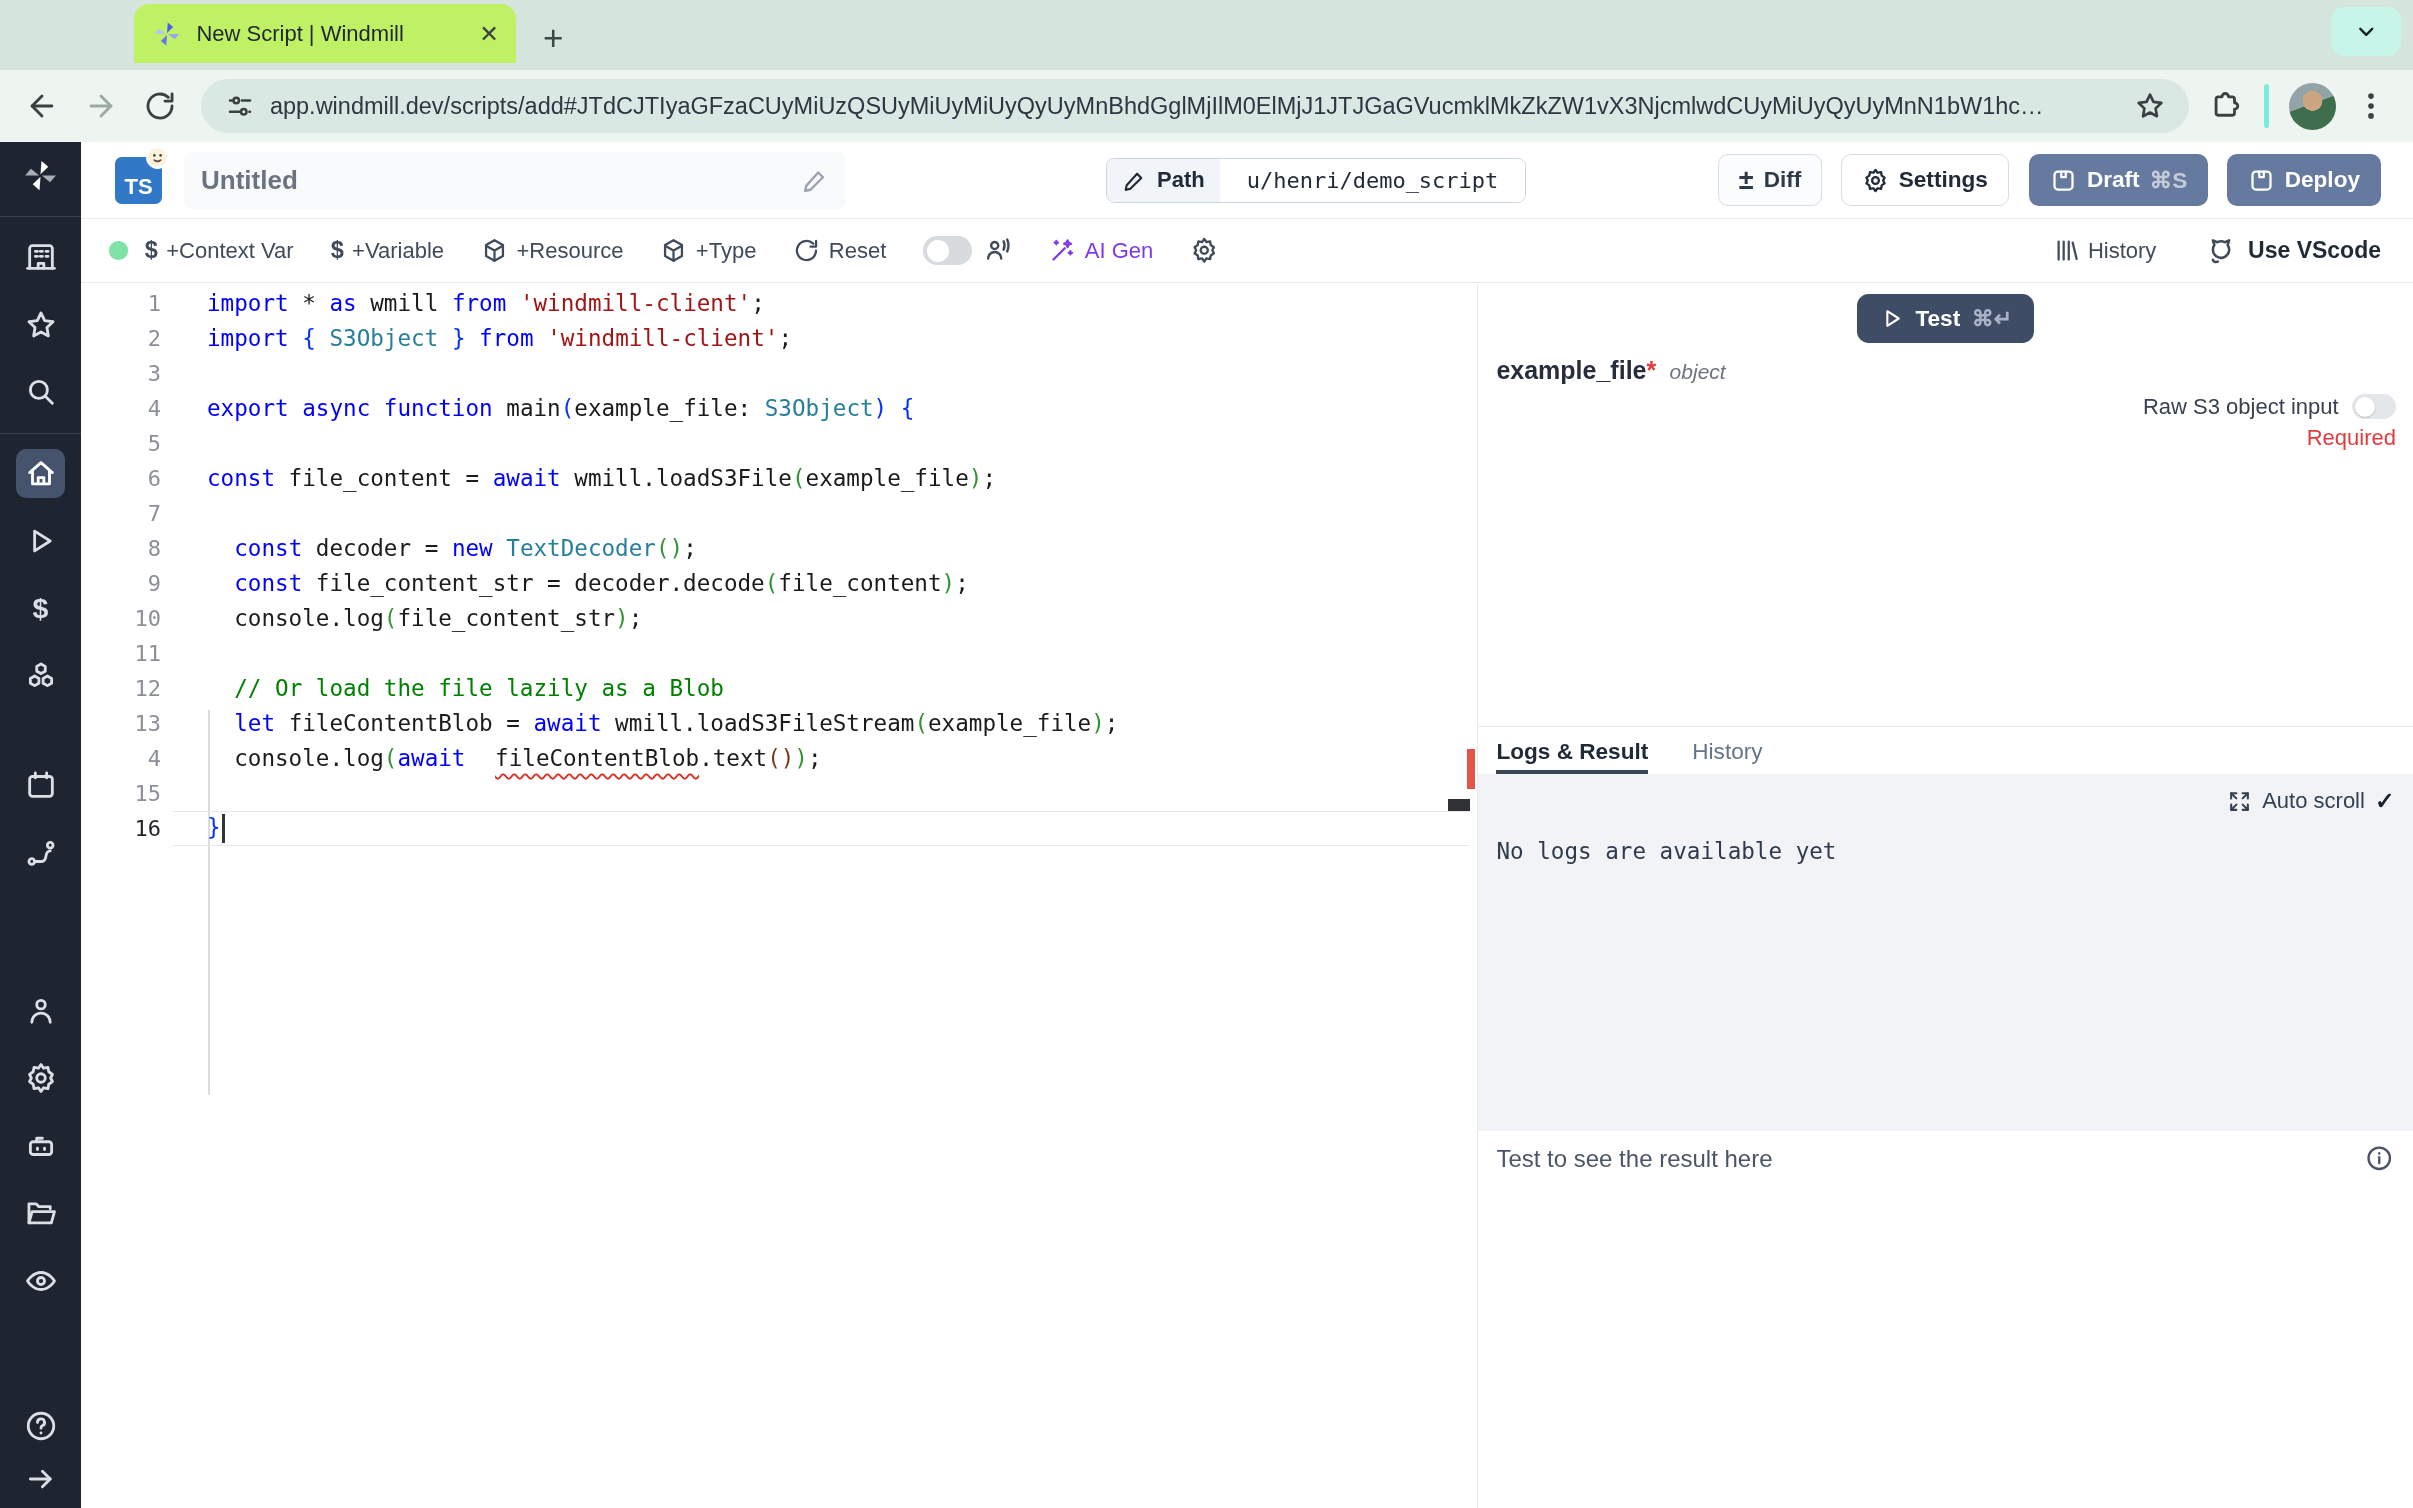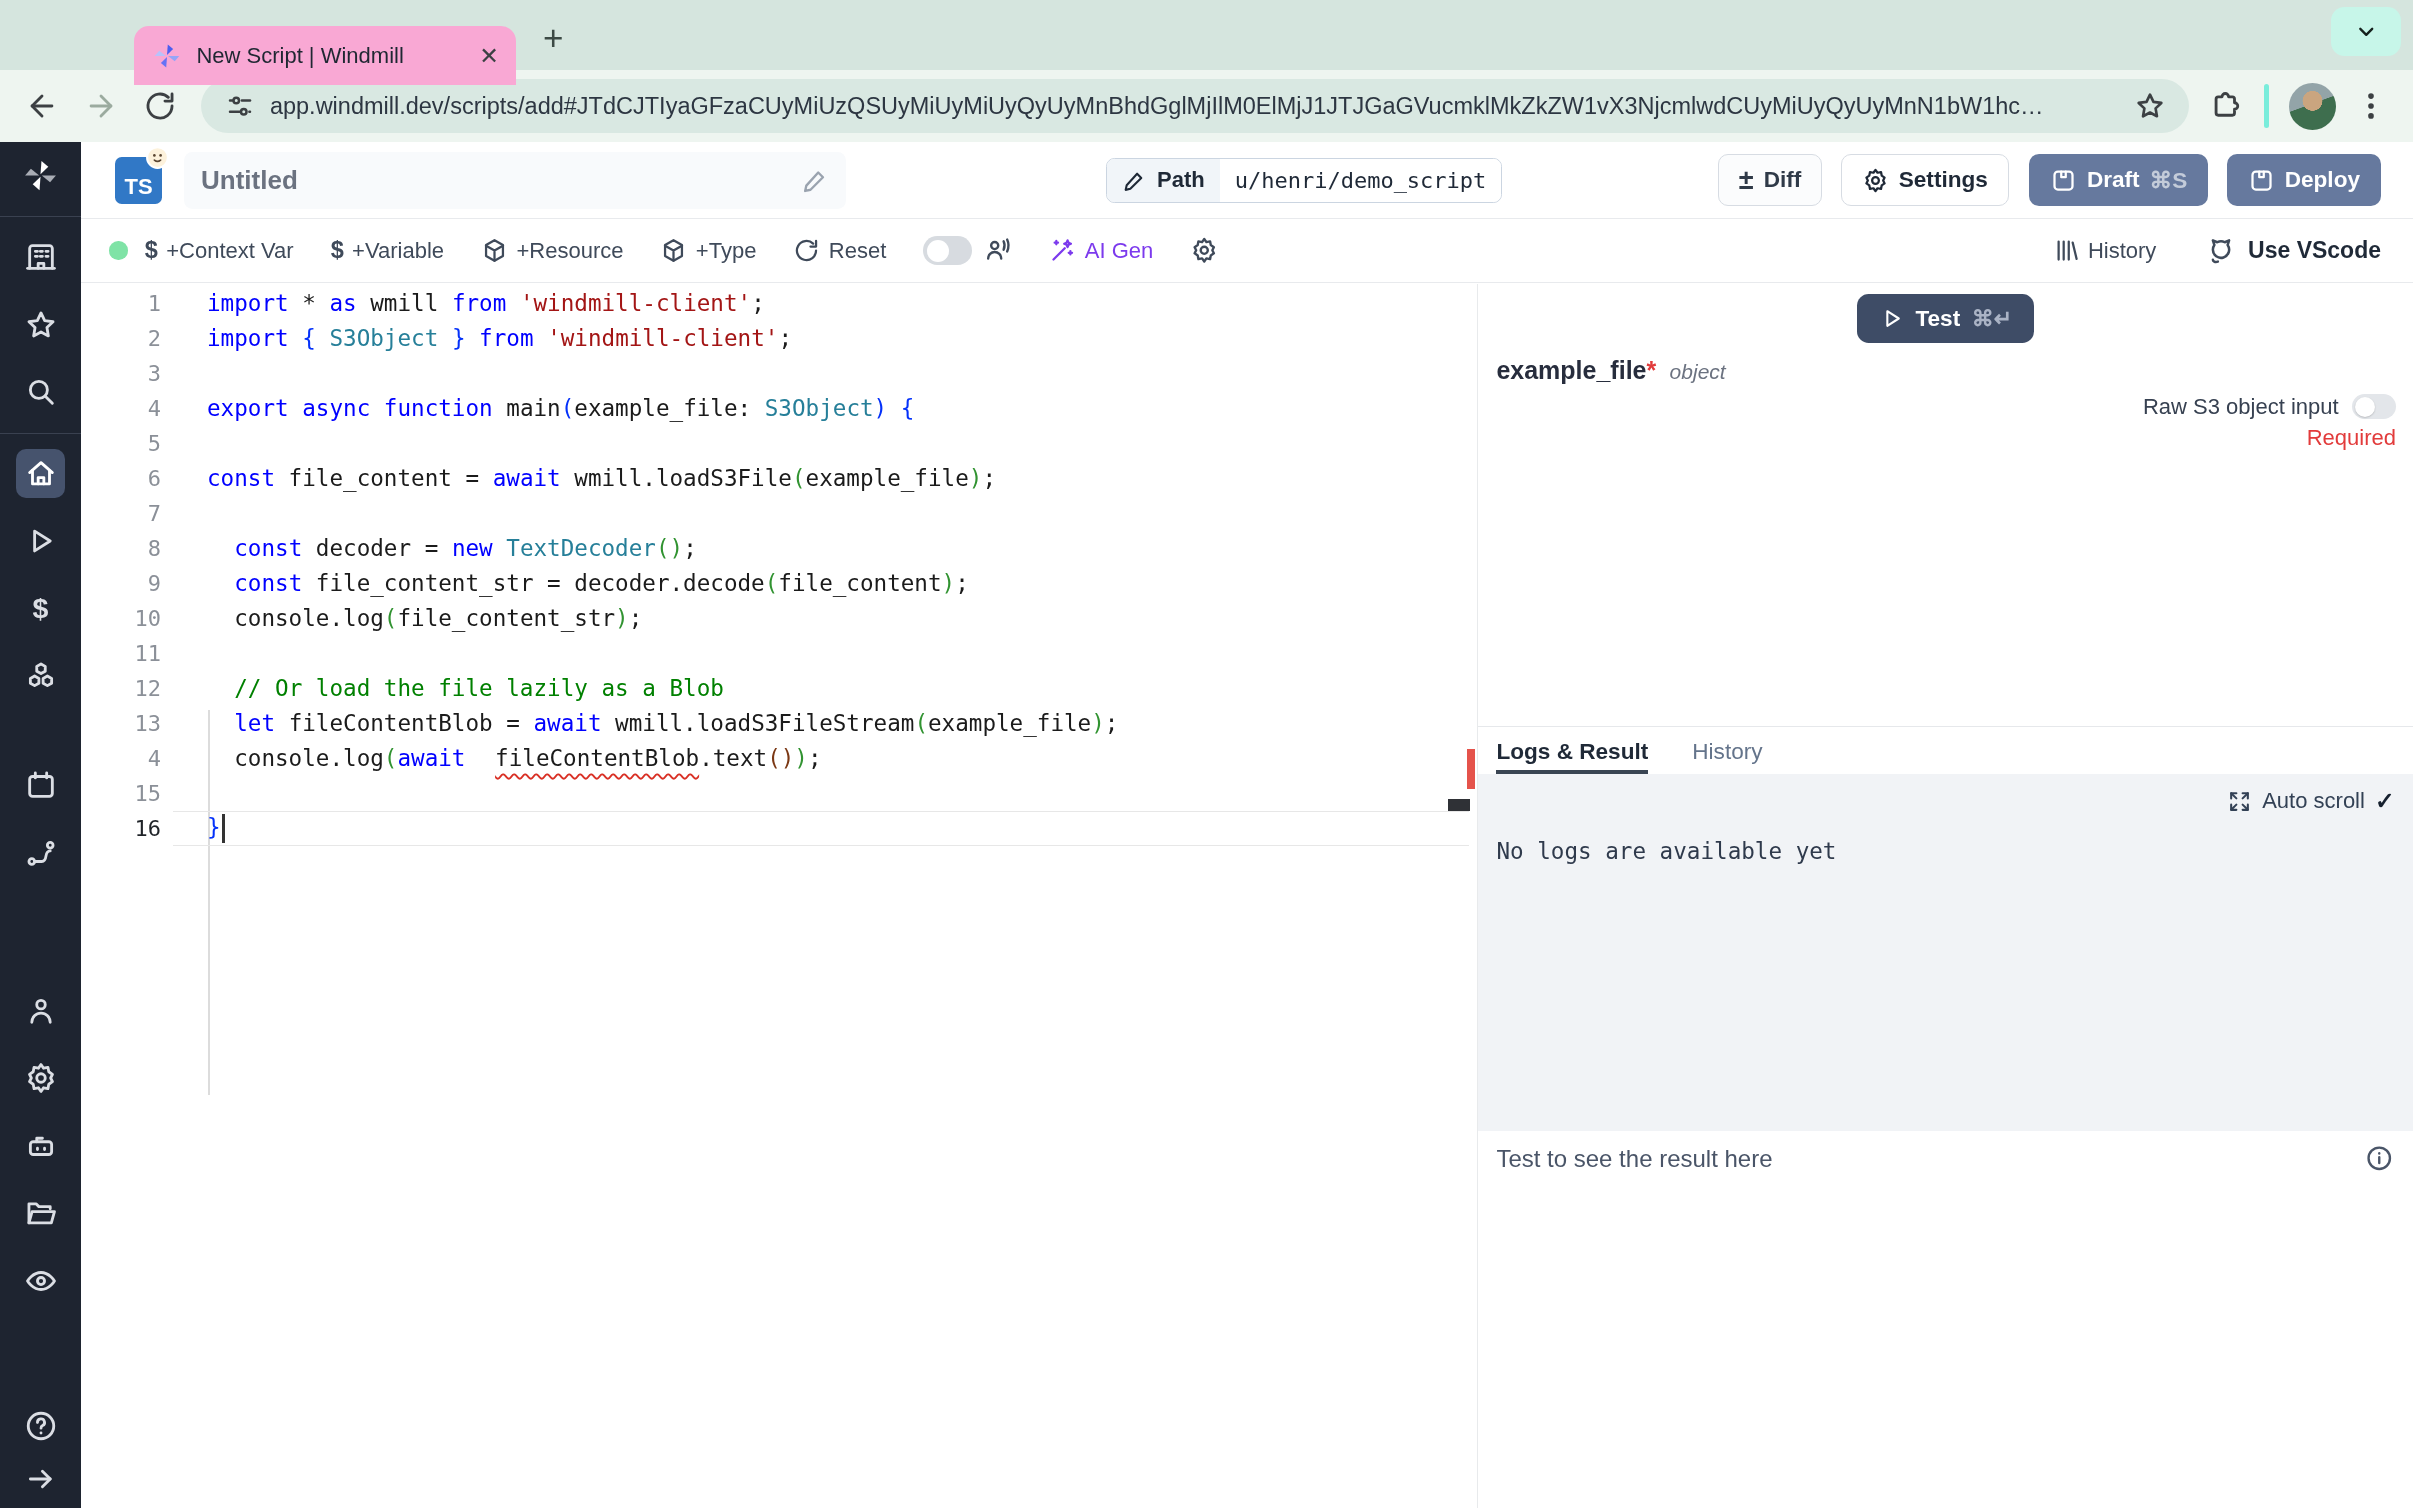--- a/index.html
+++ b/index.html
@@ -3,21 +3,21 @@
 <meta charset="utf-8">
 <style>
   * { box-sizing: border-box; }
   html,body { margin:0; padding:0; width:2413px; height:1508px; overflow:hidden;
     font-family:"Liberation Sans", sans-serif; background:#fff; }
   svg { display:block; }
   .ic { stroke:currentColor; fill:none; stroke-width:2; stroke-linecap:round; stroke-linejoin:round; }
 
   
   .tabstrip { height:70px; background:#d5e5de; position:relative; }
-  .tab { position:absolute; left:134px; top:26px; width:382px; height:59px; background:#f9a8d4;
+  .tab { position:absolute; left:134px; top:4px; width:382px; height:59px; background:#bef264;
     border-radius:15px 15px 0 0; display:flex; align-items:center; padding:0 17px; }
   .tab-title { font-size:22px; color:#1f2732; flex:1; margin-left:13.4px; white-space:nowrap; }
   .tab-close { font-size:23.5px; color:#3c4043; margin-left:6.7px; cursor:default; }
   .newtab { position:absolute; left:543px; top:18.4px; font-size:35px; font-weight:300; color:#3c4a45; }
   .tabsearch { position:absolute; right:11.7px; top:6.7px; width:70px; height:49px; background:#c7f6e9;
     border-radius:13.4px; display:flex; align-items:center; justify-content:center; color:#15211d; }
   .navbar { height:72px; background:#eef5f0; display:flex; align-items:center; padding:0 23.5px; }
   .nav-ic { width:37px; height:37px; display:flex; align-items:center; justify-content:center; color:#3c4043; margin-right:22px; }
   .nav-ic.dim { color:#9bab a3; color:#9bab9f; }
   .urlbar { flex:1; height:54px; background:#d9e8e2; border-radius:28.5px; display:flex; align-items:center;
@@ -44,21 +44,21 @@
   .ts-badge { position:relative; width:47px; height:47px; background:#3178c6; border-radius:6.7px; color:#fff;
     font-weight:700; font-size:22px; display:flex; align-items:flex-end; justify-content:center; padding-bottom:3.4px; }
   .ts-emoji { position:absolute; top:-11.7px; right:-8.4px; }
   .title-input { width:662px; height:57px; background:#f8fafc; border-radius:8.4px; margin-left:22px;
     display:flex; align-items:center; padding:0 17px; }
   .title-text { flex:1; font-size:26px; font-weight:600; color:#6b7280; }
   .path-chip { display:flex; align-items:center; height:45px; border:1.7px solid #cbd5e1; border-radius:8.4px;
     overflow:hidden; margin-left:260px; }
   .path-left { display:flex; align-items:center; gap:10px; background:#f1f5f9; height:100%; padding:0 15px; color:#1f2937; }
   .path-label { font-size:22px; font-weight:600; }
-  .path-value { font-family:"DejaVu Sans Mono",monospace; font-size:22px; color:#1f2937; background:#fff; padding:0 15px; height:100%; display:flex; align-items:center; }
+  .path-value { font-family:"DejaVu Sans Mono",monospace; font-size:22px; color:#1f2937; background:#fff; padding:0 27px; height:100%; display:flex; align-items:center; }
   .hd-spacer { flex:1; }
   .btn { display:flex; align-items:center; gap:10px; height:52px; border-radius:10px; padding:0 20px;
     font-size:22.6px; font-weight:600; border:1.7px solid transparent; }
   .btn-ghost { border-color:#d7dce3; background:#fbfcfd; color:#2f3a48; margin-right:18.4px; }
   .btn-white { border-color:#d7dce3; background:#fff; color:#1f2937; margin-right:20px; }
   .btn-slate { background:#66799e; color:#fff; margin-right:18.4px; }
   .kbd { color:#c3cbd9; font-weight:600; }
   .pm { font-size:27px; line-height:1; color:#2f3a48; }
 
   .script-toolbar { height:64px; border-bottom:1.7px solid #e8eaed; display:flex; align-items:center; padding:0 32px 0 20px; background:#fff; }

